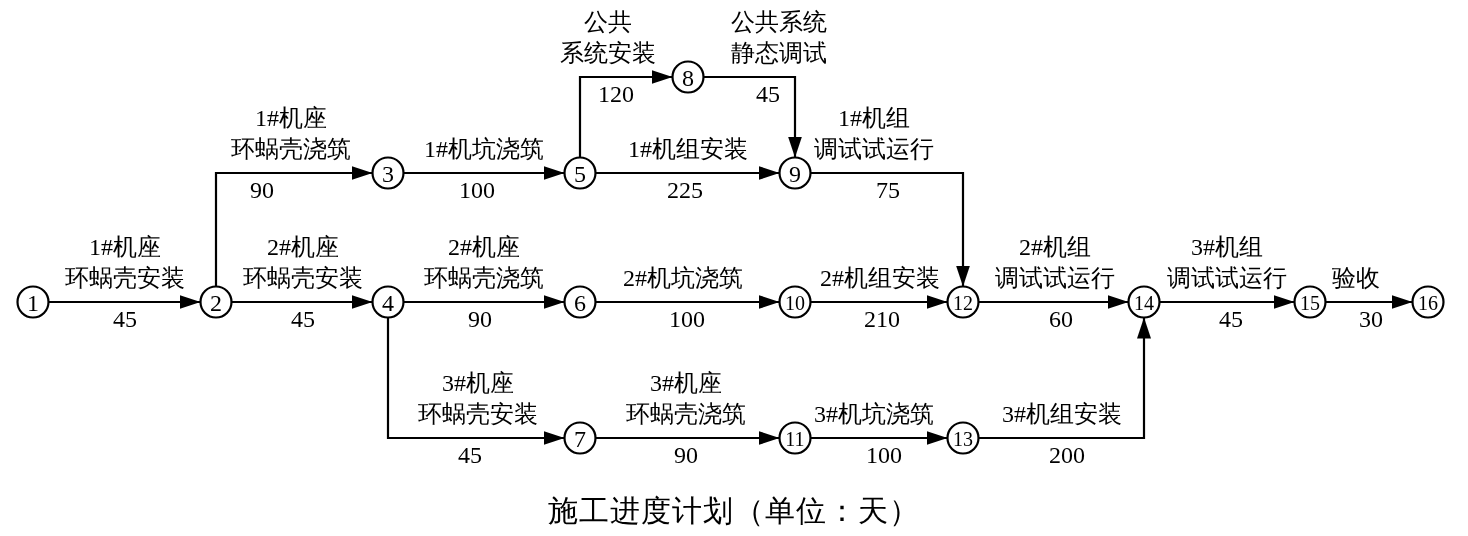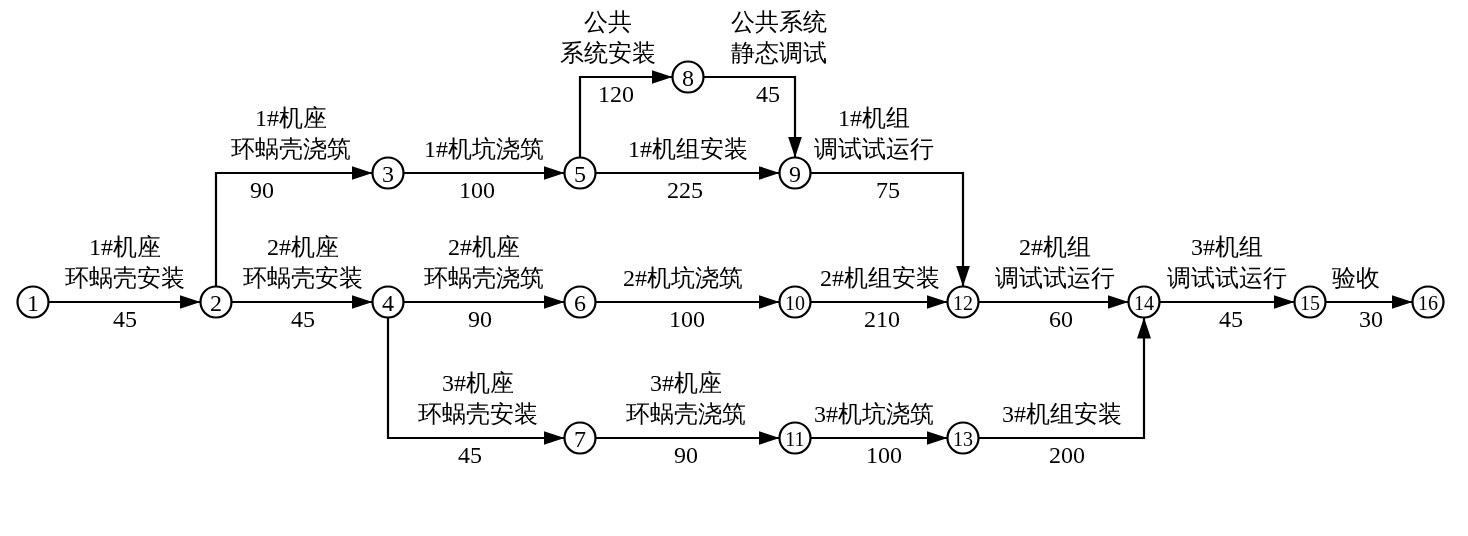--- a/index.html
+++ b/index.html
@@ -179,13 +179,14 @@
       </g>
       <g>
         <circle cx="1310" cy="302" r="15.5" fill="#ffffff" stroke="#000000" stroke-width="2.2"></circle>
         <text x="1310" y="303" text-anchor="middle" dominant-baseline="central" font-size="20">15</text>
       </g>
       <g>
         <circle cx="1428" cy="302" r="15.5" fill="#ffffff" stroke="#000000" stroke-width="2.2"></circle>
         <text x="1428" y="303" text-anchor="middle" dominant-baseline="central" font-size="20">16</text>
       </g>
     </svg>
+  <div class="caption">施工进度计划（单位：天）</div>
 </div>
 
 </body></html>

